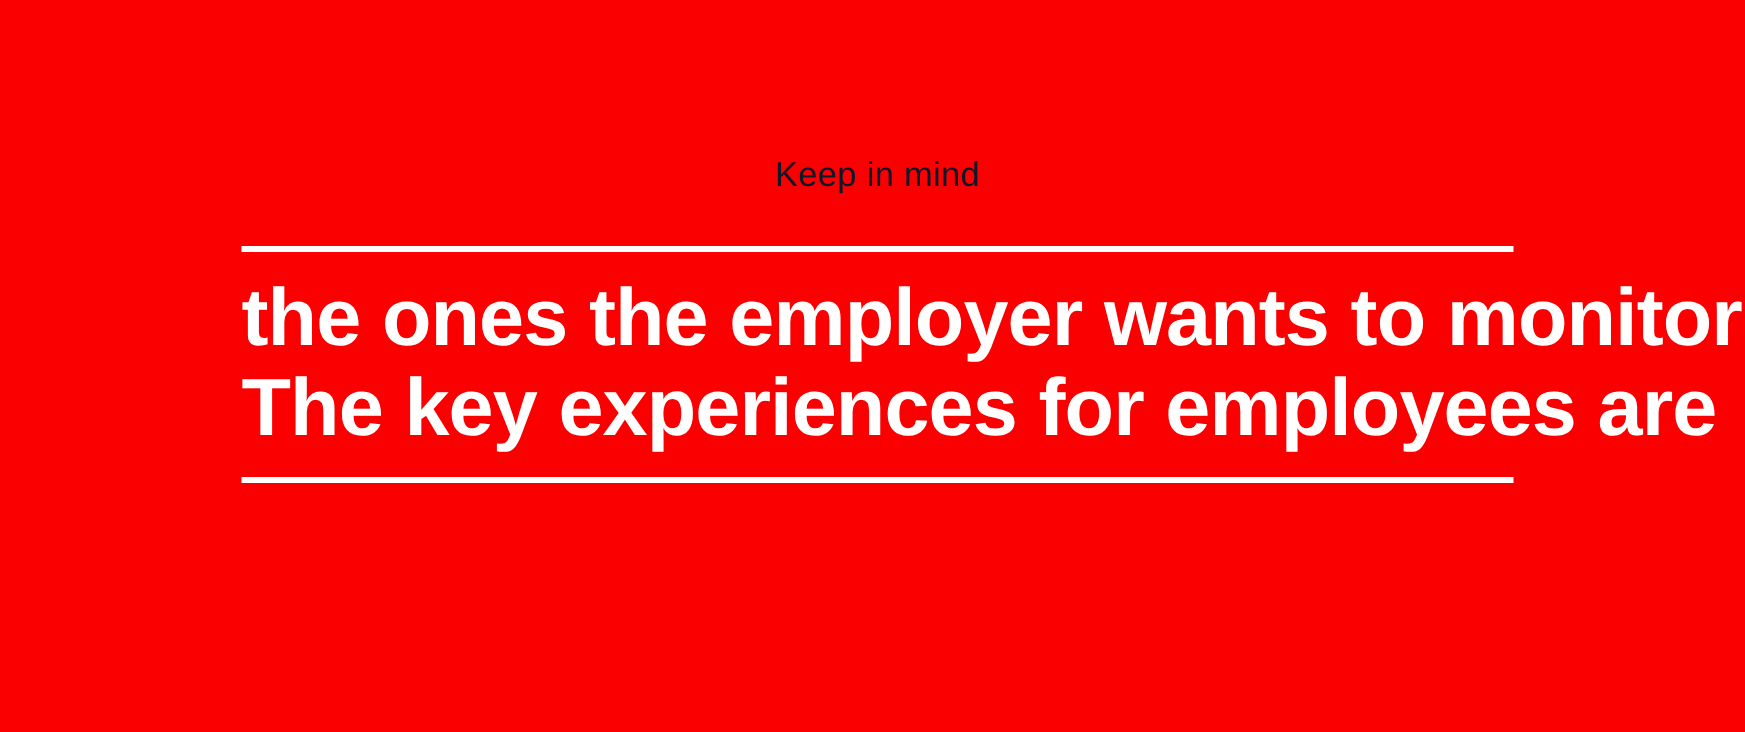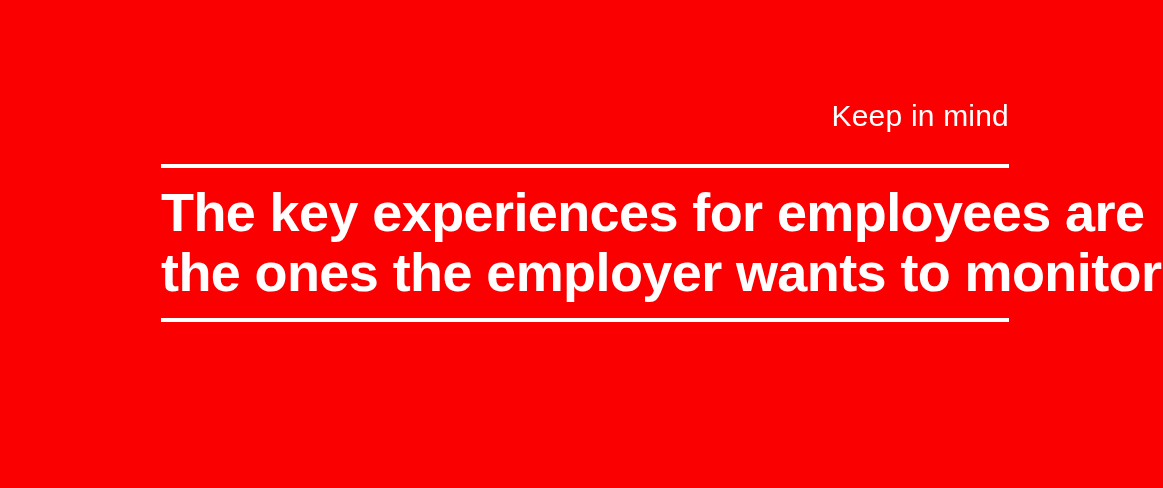--- a/index.html
+++ b/index.html
@@ -25,25 +25,25 @@
 
   .content-block {
     position: absolute;
     left: 161px;
     top: 96px;
     width: 848px;
   }
 
   .eyebrow {
     display: block;
-    text-align: right;
-    color: #ffffff;
+    text-align: center;
+    color: #0f172a;
     font-family: "Liberation Sans", sans-serif;
     font-weight: 400;
-    font-size: 30px;
+    font-size: 23px;
     line-height: 40px;
     letter-spacing: 0.2px;
     white-space: nowrap;
   }
 
   .rule {
     display: block;
     width: 848px;
     height: 4px;
     background: #FFFFFF;
@@ -82,21 +82,21 @@
 
 <div class="slide">
 
   <div class="content-block">
 
     <span class="eyebrow">Keep in mind</span>
 
     <hr class="rule rule-top">
 
     <h1 class="headline">
+      <span class="headline-line">the ones the employer wants to monitor</span>
       <span class="headline-line">The key experiences for employees are</span>
-      <span class="headline-line">the ones the employer wants to monitor</span>
     </h1>
 
     <hr class="rule rule-bottom">
 
   </div>
 
 </div>
 
 </body></html>

